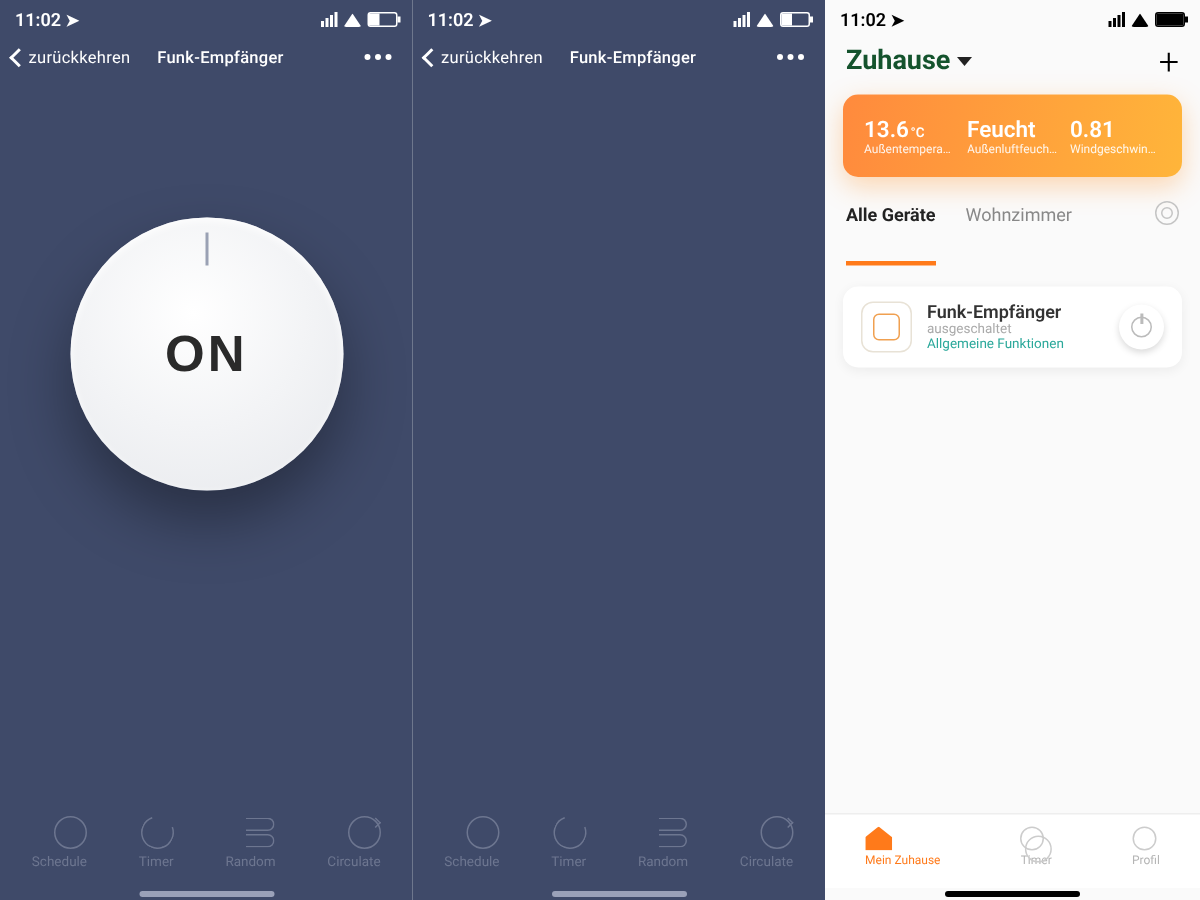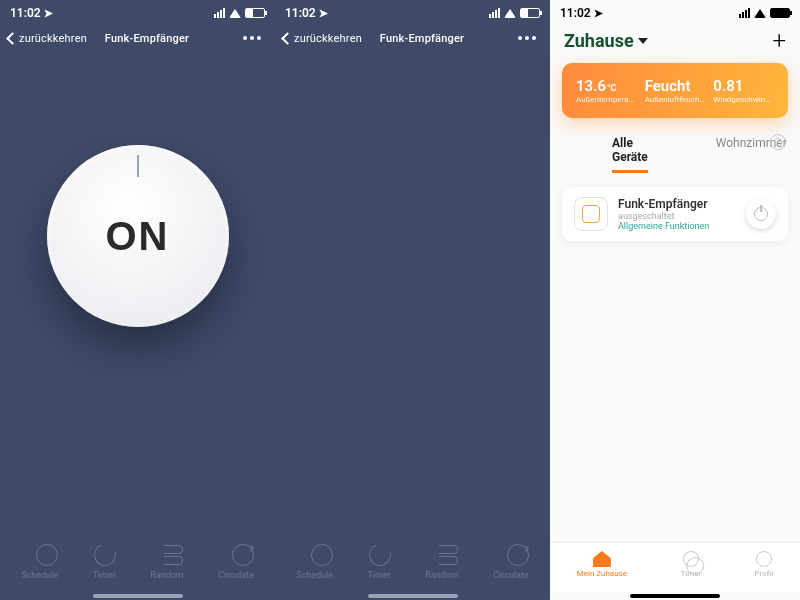--- a/index.html
+++ b/index.html
@@ -39,21 +39,21 @@
   .dial-wrap{ display:flex; justify-content:center; align-items:center; height:360px;}
   .dial { width:182px;height:182px;border-radius:50%;
           background:radial-gradient(circle at 45% 35%, #ffffff, #e6e8ec);
           box-shadow:0 20px 40px rgba(0,0,0,0.35), inset 0 2px 6px rgba(255,255,255,0.9);
           display:flex; align-items:center; justify-content:center; position:relative;
           cursor:pointer;}
   .dial.on::before{ content:""; position:absolute; inset:-5px; border-radius:50%;
           background:conic-gradient(from 270deg,#6da8ff,#c56bff,#ff6fb1,#ffc14d,#6da8ff);
           z-index:-1;}
   .dial .tick{ position:absolute; top:10px; width:2px; height:22px; background:#9aa1b4; }
-  .dial .lbl{ font-size:40px; font-weight:800; letter-spacing:2px; font-family:Arial,sans-serif;}
+  .dial .lbl{ font-size:34px; font-weight:800; letter-spacing:2px; font-family:Arial,sans-serif;}
   .dial.on .lbl{ color:#2a2a2a; }
   .dial.off .lbl{ color:#c6c9d2; }
   
   .tabrow { position:absolute; bottom:10px; left:0; right:0;
             display:flex; justify-content:space-around; padding:10px 4px; }
   .tabrow .tbtn { display:flex; flex-direction:column; align-items:flex-end; gap:4px;
                   color:#6d7690; font-size:9px; cursor:pointer;}
   .tabrow .ic { width:22px;height:22px;border:1.5px solid #6d7690; border-radius:50%;}
   .tabrow .ic.timer{border-top-color:transparent;transform:rotate(25deg);}
   .tabrow .ic.rand{border:none;position:relative;}
@@ -76,21 +76,21 @@
   .plus{ font-size:24px; font-weight:300; color:#000; cursor:pointer; line-height:20px;}
   .weather { margin:8px 12px 0 12px; border-radius:10px; padding:14px 14px;
              background:linear-gradient(100deg,#ff8a3d,#ffb53a); color:#fff;
              display:flex; justify-content:space-between; gap:8px;
              box-shadow:0 6px 18px rgba(255,145,40,.35);}
   .weather .blk{ flex:1; min-width:0;}
   .weather .val{ font-size:15px; font-weight:600; }
   .weather .unit{ font-size:9px; padding-left:1px;}
   .weather .cap{ font-size:8px; opacity:.9; white-space:nowrap; overflow:hidden; text-overflow:ellipsis;}
   .rooms { display:flex; gap:20px; padding:18px 14px 4px 14px; font-size:12px; position:relative;}
-  .rooms .rt{ color:#888; cursor:pointer; padding-bottom:6px;margin-left:48px;}
+  .rooms .rt{ color:#888; cursor:pointer; padding-bottom:24px;}
   .rooms .rt.active{ color:#222; font-weight:700; border-bottom:3px solid #ff7a1a;}
   .rooms .gear{ position:absolute; right:14px; top:16px; width:16px;height:16px;
         border:1.5px solid #c4c4c4;border-radius:50%;cursor:pointer;}
   .rooms .gear::before{content:"";position:absolute;inset:3px;border:1.5px solid #c4c4c4;border-radius:50%;}
   .device { margin:10px 12px; background:#fff; border-radius:10px; padding:10px 12px;
             box-shadow:0 2px 8px rgba(0,0,0,.06); display:flex; align-items:center; gap:10px;}
   .device .dico{ width:34px;height:34px;border:1.5px solid #e8e2d6;border-radius:8px;
         position:relative;}
   .device .dico::after{content:"";position:absolute;inset:7px;border:1.5px solid #f0a050;border-radius:4px;}
   .device .meta{ flex:1; min-width:0;}
@@ -98,21 +98,21 @@
   .device .ds{ font-size:9px; color:#aaa;}
   .device .df{ font-size:9px; color:#2aa89a;}
   .pwr{ width:30px;height:30px;border-radius:50%;box-shadow:0 2px 5px rgba(0,0,0,.15);
         background:#fff;display:flex;align-items:center;justify-content:center;cursor:pointer;}
   .pwr .pi{ width:14px;height:14px;border:1.5px solid #bbb;border-radius:50%;position:relative;}
   .pwr .pi::after{content:"";position:absolute;top:-3px;left:50%;transform:translateX(-50%);
         width:1.5px;height:7px;background:#bbb;}
   .botnav{ position:absolute; bottom:8px; left:0; right:0; background:#fff;
            display:flex; justify-content:space-around; padding:8px 0 14px 0;
            border-top:1px solid #eee;}
-  .botnav .ni{ display:flex; flex-direction:column; align-items:center; gap:2px;
+  .botnav .ni{ display:flex; flex-direction:column; gap:2px;
         font-size:8px; color:#b5b5b5; cursor:pointer;}
   .botnav .ni.active{ color:#ff7a1a;}
   .botnav .hic{ width:18px;height:16px;position:relative;}
   .botnav .ni.active .hic{ background:#ff7a1a; clip-path:polygon(50% 0,100% 45%,100% 100%,0 100%,0 45%);}
   .botnav .sic{ width:16px;height:16px;border:1.5px solid #ccc;border-radius:50%;transform:rotate(45deg);}
   .botnav .sic::after{content:"";position:absolute;width:16px;height:16px;border:1.5px solid #ccc;border-radius:50%;left:6px;}
   .botnav .pic{ width:16px;height:16px;border:1.5px solid #ccc;border-radius:50%;}
 </style>
 </head>
 <body>

